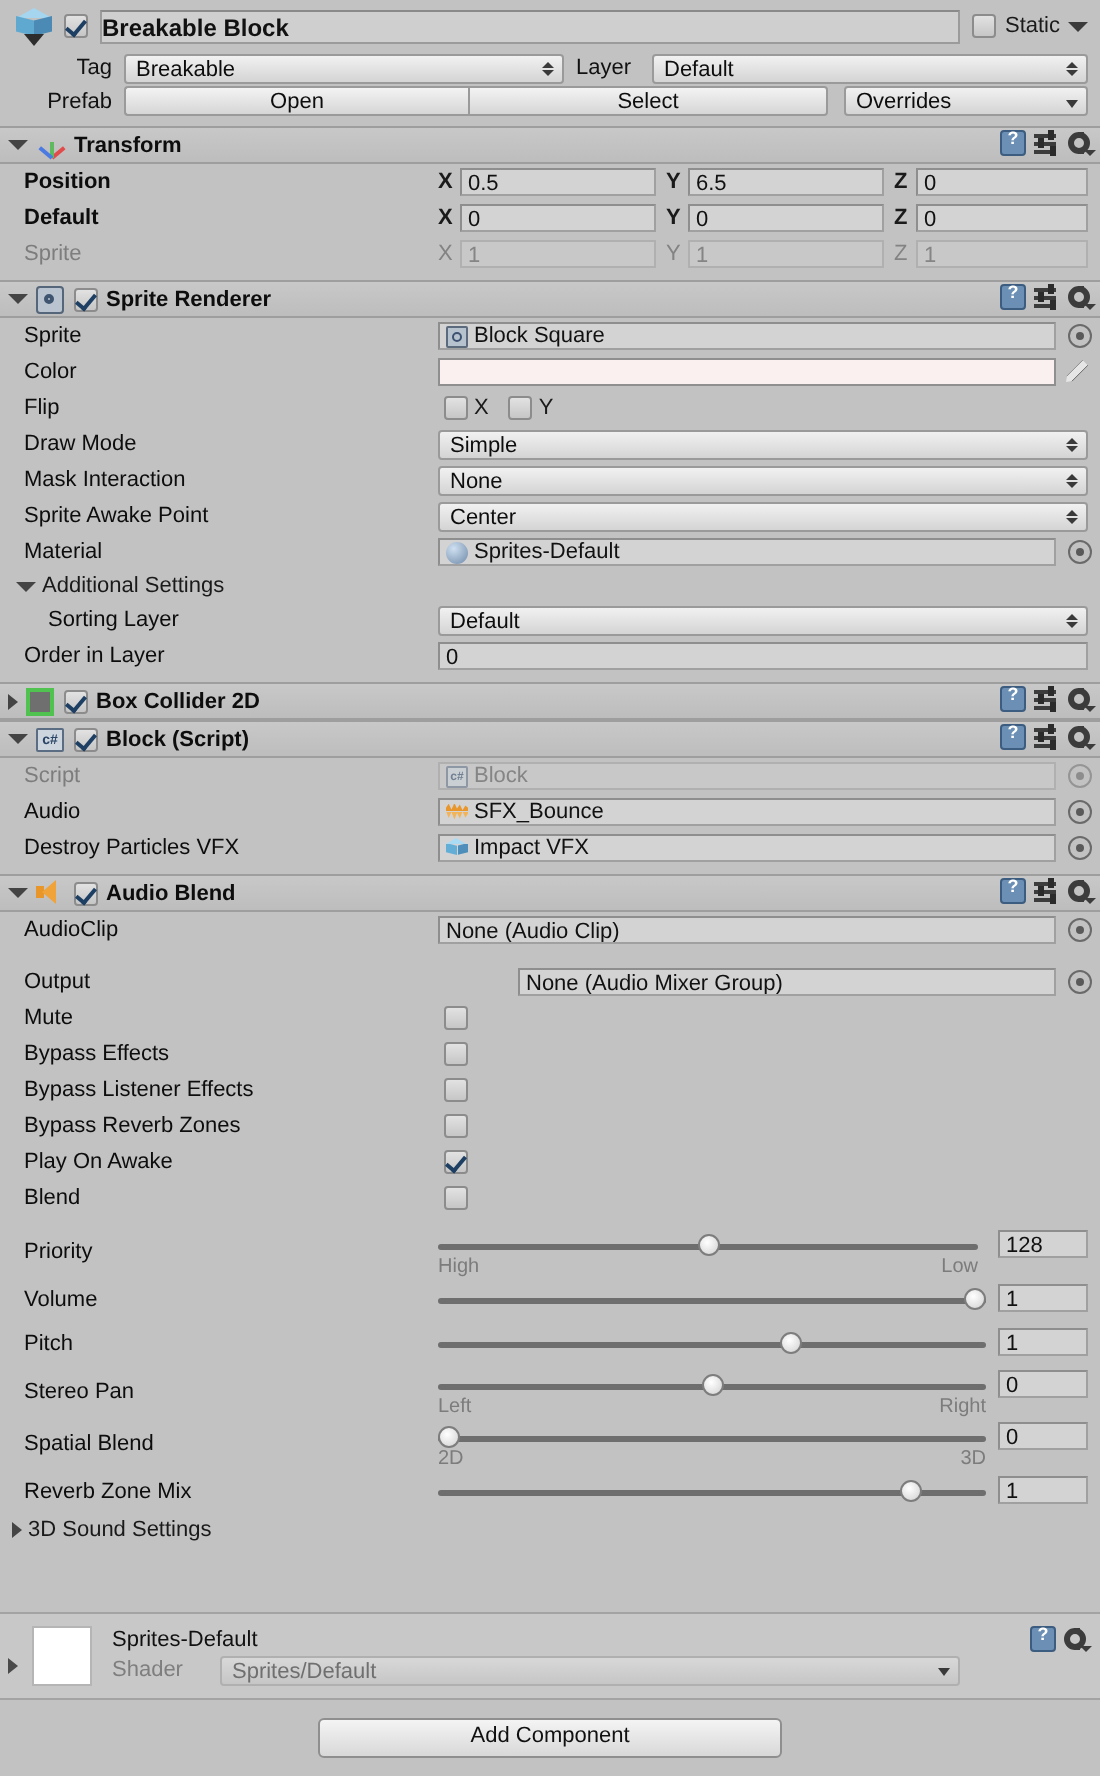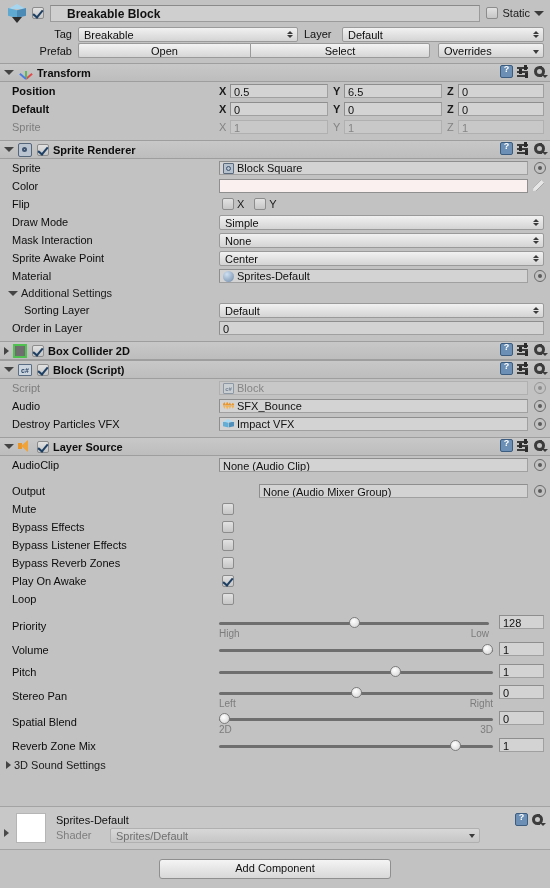--- a/index.html
+++ b/index.html
@@ -76,26 +76,26 @@
      border-left:9px solid transparent;border-right:9px solid transparent;border-bottom:5px solid #a5d5ef;}
   .cubeicon .lf{position:absolute;left:2px;top:6px;width:9px;height:10px;background:#5fa8d0;
      clip-path:polygon(0 0,100% 22%,100% 100%,0 78%);}
   .cubeicon .rt{position:absolute;left:11px;top:6px;width:9px;height:10px;background:#4a8ab5;
      clip-path:polygon(0 22%,100% 0,100% 78%,0 100%);}
   .cubeicon .arr{position:absolute;left:6px;top:15px;width:0;height:0;
      border-left:5px solid transparent;border-right:5px solid transparent;border-top:6px solid #2d2d2d;}
   .namefield{
     flex:1;height:17px;line-height:16px;box-sizing:border-box;
     background:#cfcfcf;border:1px solid #9b9b9b;border-top-color:#8a8a8a;
-    padding:0 16px;font-weight:bold;font-size:12px;color:#111;margin-right:6px;
+    padding:0 0;font-weight:bold;font-size:12px;color:#111;margin-right:6px;
   }
   .staticwrap{display:flex;align-items:center;gap:4px;font-size:11px;padding-right:2px;}
   .tri-dn{width:0;height:0;border-left:5px solid transparent;border-right:5px solid transparent;border-top:5px solid #3b3b3b;}
 
-  .taglayer{height:16px;display:flex;align-items:center;padding-left:16px;}
+  .taglayer{height:16px;display:flex;align-items:center;padding-left:0;}
   .minilbl{font-size:11px;color:#111;text-align:right;}
 
   
   .comphead{
     height:17px;display:flex;align-items:center;position:relative;
     background:linear-gradient(#c8c8c8,#bdbdbd);
     border-top:1px solid #9e9e9e;border-bottom:1px solid #9e9e9e;
     padding-left:4px;
   }
   .foldout{width:0;height:0;margin-right:4px;flex:none;
@@ -449,21 +449,21 @@
 
   <div class="spacer"></div>
 
   <div class="comphead">
     <span class="foldout"></span>
     <span class="ic-audio">
         <span class="sp"></span>
         <span class="cn"></span>
       </span>
     <span class="cb on" style="margin-left:5px;"></span>
-    <span class="comptitle">Layer Source</span>
+    <span class="comptitle">Audio Blend</span>
     <span class="compicons">
       <span class="ic-help"></span>
       <span class="ic-preset">
           <i></i>
           <i></i>
           <i></i>
           <b></b>
           <b></b>
           <b></b>
         </span>
@@ -500,21 +500,21 @@
       </div>
       <div class="row">
         <span class="lbl">Bypass Reverb Zones</span>
         <span class="cb" style="position:absolute;left:222px;"></span>
       </div>
       <div class="row">
         <span class="lbl">Play On Awake</span>
         <span class="cb on" style="position:absolute;left:222px;"></span>
       </div>
       <div class="row">
-        <span class="lbl">Loop</span>
+        <span class="lbl">Blend</span>
         <span class="cb" style="position:absolute;left:222px;"></span>
       </div>
     </div>
 
   <div style="height:5px;"></div>
 
   <div id="slidersHost">
       <div class="row" style="height: 26px;">
         <span class="lbl">Priority</span>
         <span class="sl" style="position:absolute;left:219px;right:61px;top:3px;">

